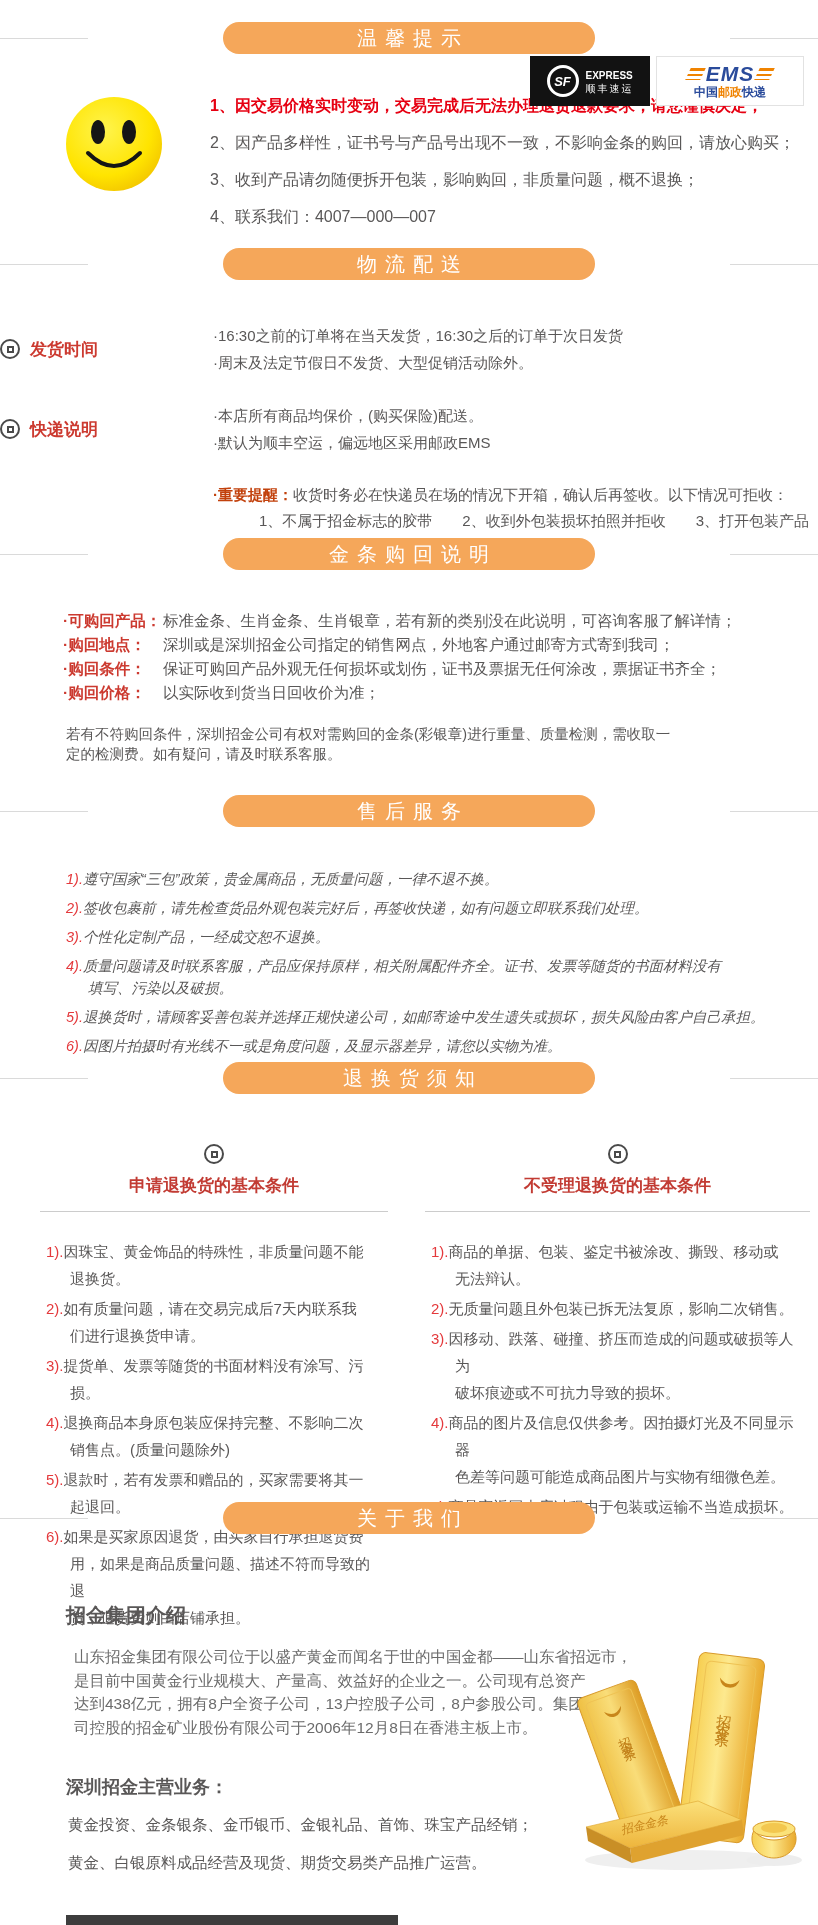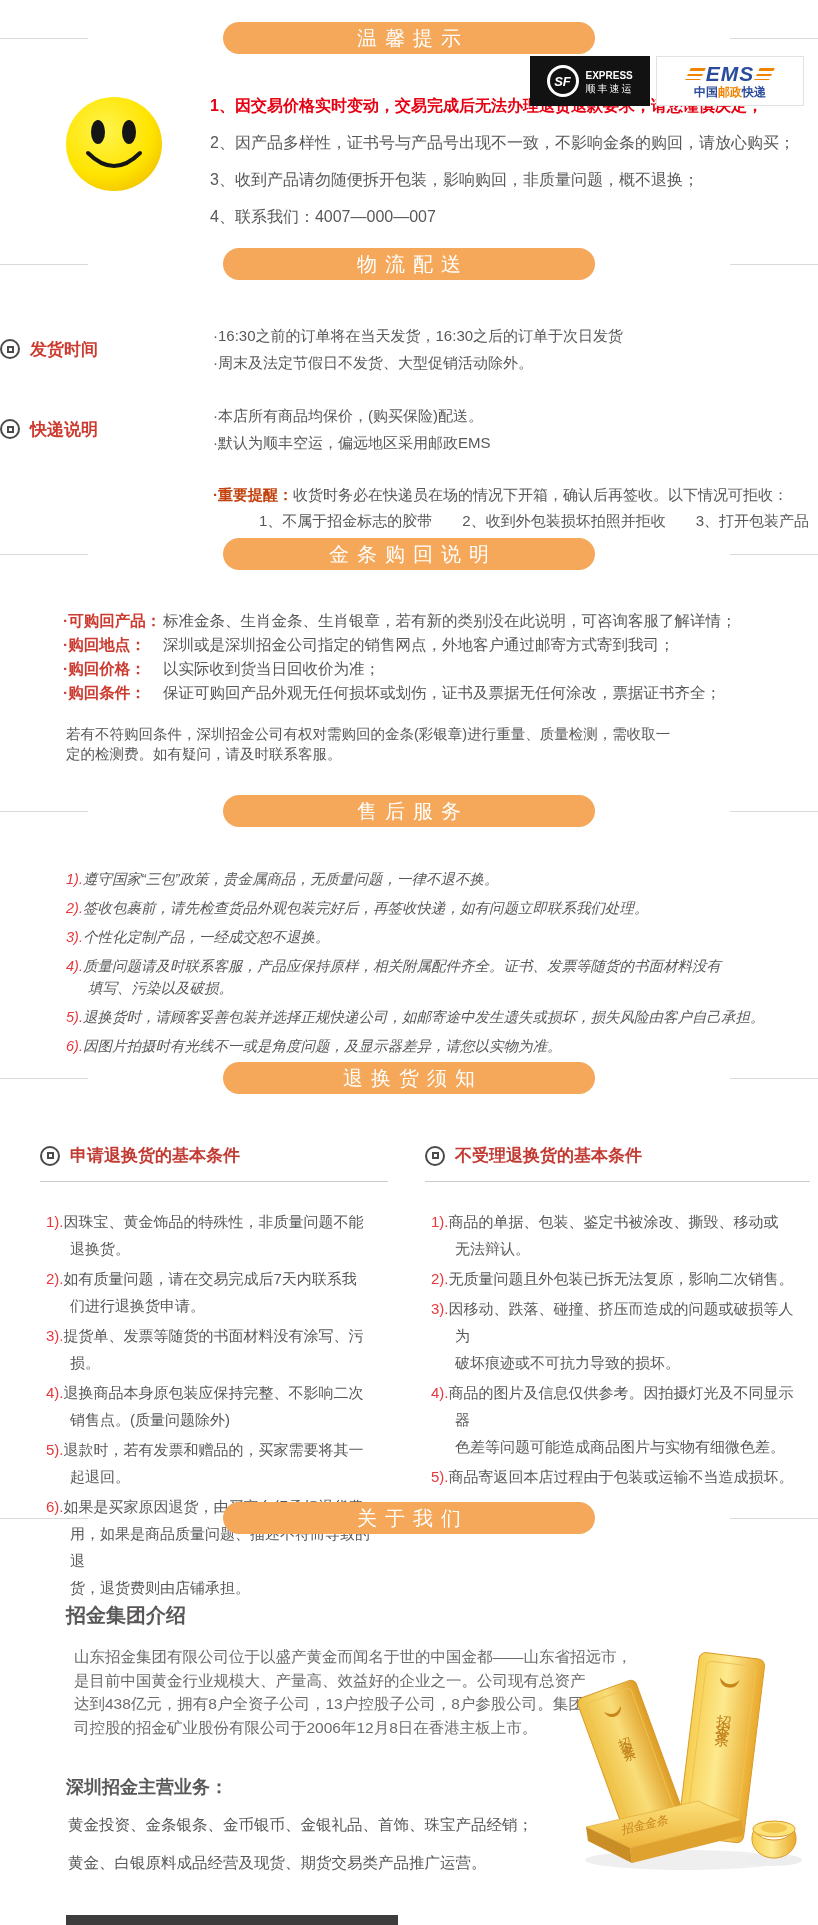--- a/index.html
+++ b/index.html
@@ -59,21 +59,21 @@
 
   
   #aftersales{top:868px;left:66px;width:750px;}
   .as-item{font-size:14.5px;line-height:22px;margin:0 0 7px;padding-left:22px;text-indent:-22px;white-space:pre-wrap;font-style:italic;}
   .num-red{color:#e4393c;}
 
   
   #ret-left{top:1140px;left:40px;width:348px;}
   #ret-right{top:1140px;left:425px;width:385px;}
   .col-head{display:flex;align-items:center;gap:10px;padding:4px 0 14px;border-bottom:1px solid #ccc;
-            font-size:17px;font-weight:bold;color:#c23b33;}
+            font-size:17px;font-weight:bold;color:#c23b33;flex-direction:column;}
   .col-items{margin-top:26px;}
   .ret-item{font-size:15px;line-height:27px;margin:0 6px 3px;padding-left:24px;text-indent:-24px;white-space:pre-wrap;}
 
   
   #about{top:1602px;left:66px;width:740px;}
   .about-h{font-size:20px;font-weight:bold;margin:0 0 16px;color:#595757;}
   .about-p{font-size:15.5px;line-height:23.5px;white-space:pre-wrap;margin:0 0 0 8px;color:#6b6b6b;}
   .biz-h{font-size:18px;font-weight:bold;margin:36px 0 0;color:#595757;}
   .biz-line{font-size:15.5px;line-height:24px;margin:14px 0 0 2px;}
   .gold-art{position:absolute;left:570px;top:1630px;}
@@ -175,26 +175,26 @@
 <div class="abs" id="buyback">
   <div class="bb-row">
     <span class="bb-label">·可购回产品：</span>
     <span class="bb-text">标准金条、生肖金条、生肖银章，若有新的类别没在此说明，可咨询客服了解详情；</span>
   </div>
   <div class="bb-row">
     <span class="bb-label">·购回地点：</span>
     <span class="bb-text">深圳或是深圳招金公司指定的销售网点，外地客户通过邮寄方式寄到我司；</span>
   </div>
   <div class="bb-row">
+    <span class="bb-label">·购回条件：</span>
+    <span class="bb-text">保证可购回产品外观无任何损坏或划伤，证书及票据无任何涂改，票据证书齐全；</span>
+  </div>
+  <div class="bb-row">
     <span class="bb-label">·购回价格：</span>
     <span class="bb-text">以实际收到货当日回收价为准；</span>
-  </div>
-  <div class="bb-row">
-    <span class="bb-label">·购回条件：</span>
-    <span class="bb-text">保证可购回产品外观无任何损坏或划伤，证书及票据无任何涂改，票据证书齐全；</span>
   </div>
   <div class="bb-note">若有不符购回条件，深圳招金公司有权对需购回的金条(彩银章)进行重量、质量检测，需收取一
 定的检测费。如有疑问，请及时联系客服。</div>
 </div>
 
 <div class="sec-head" id="h-as">
   <div class="sec-line"></div>
   <div class="pill">
       <span>售后服务</span>
     </div>

